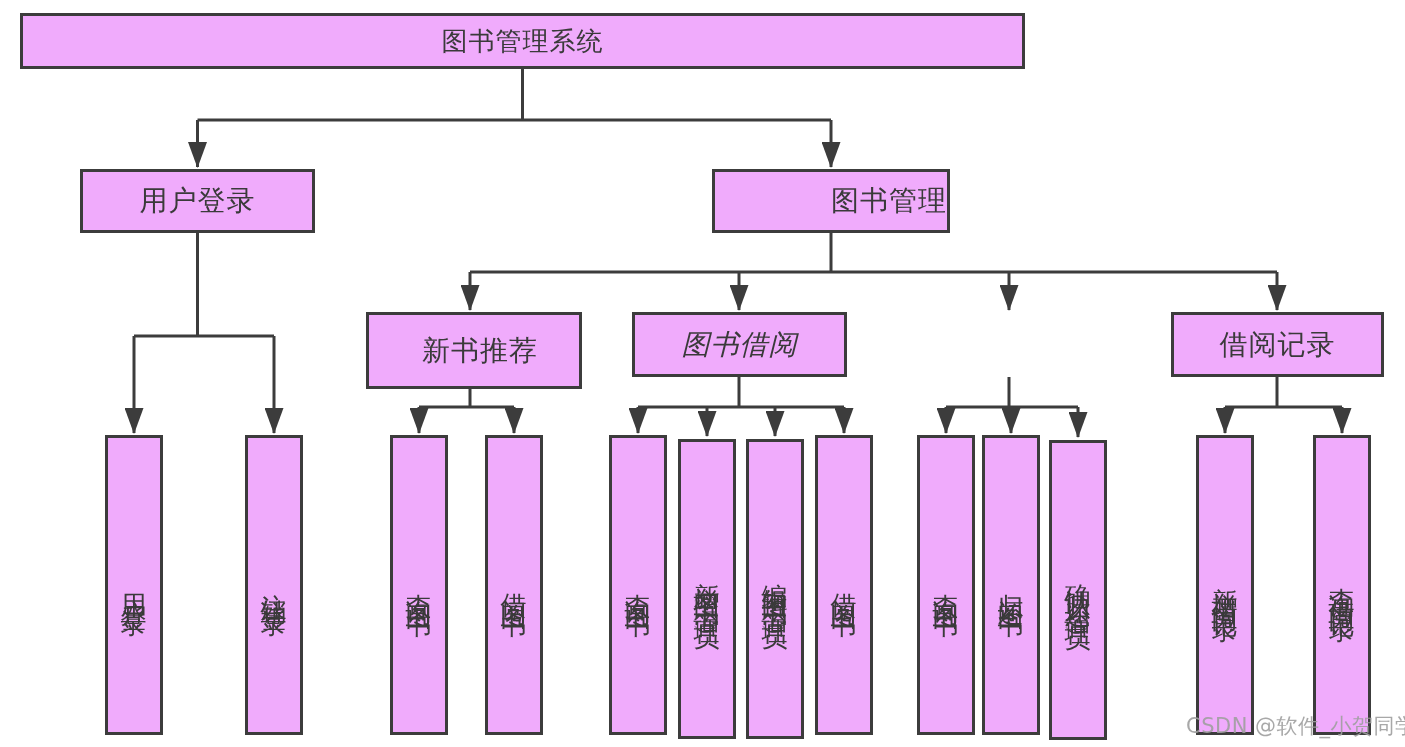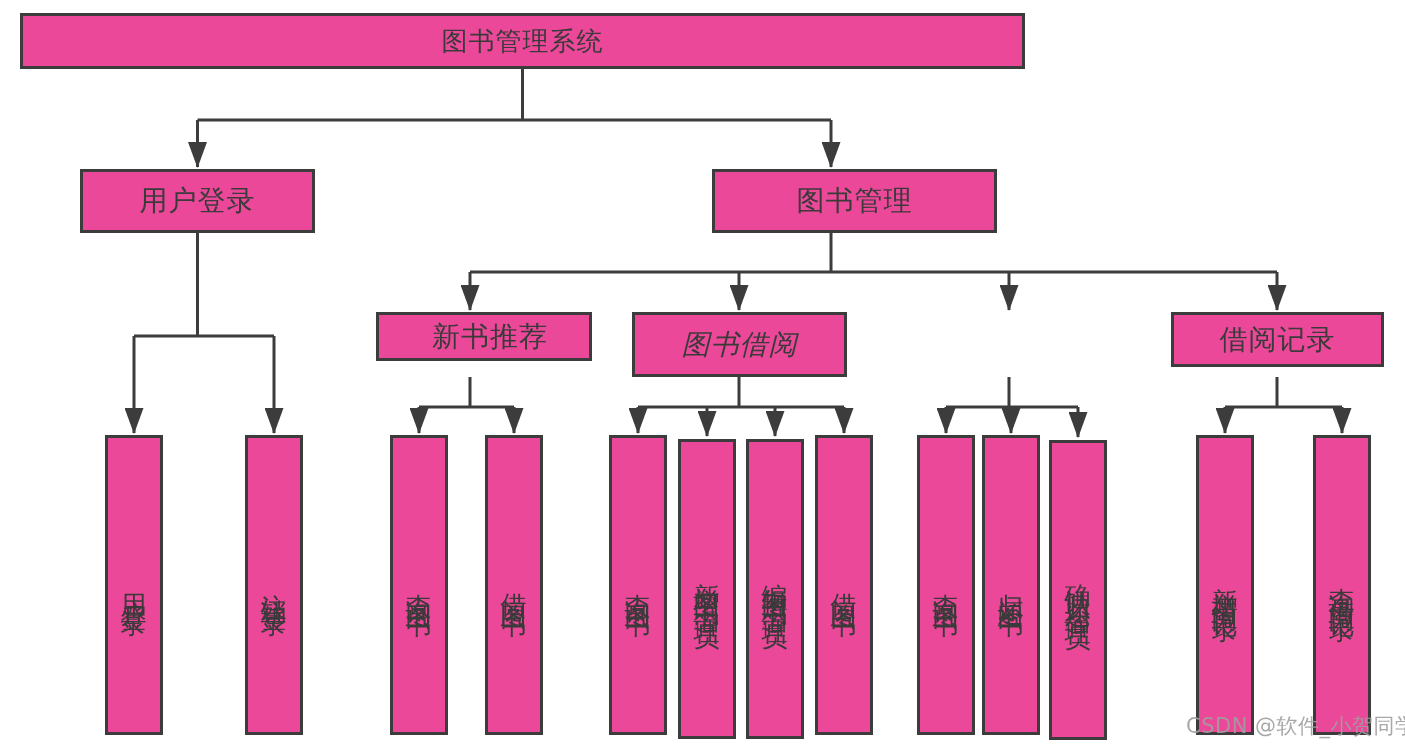--- a/index.html
+++ b/index.html
@@ -18,21 +18,21 @@
   #connectors {
     position: absolute;
     left: 0;
     top: 0;
     width: 1405px;
     height: 747px;
   }
   .box {
     position: absolute;
     box-sizing: border-box;
-    background: #ec4899;
+    background: #f0abfc;
     border: 3px solid #3c3c3c;
     display: flex;
     align-items: center;
     justify-content: center;
     color: #3a3a3a;
   }
   .hnode {
     font-size: 28px;
     letter-spacing: 1px;
     white-space: nowrap;
@@ -125,31 +125,31 @@
     </g>
   </svg>
 
   <div class="box rootnode" style="left:20px; top:13px; width:1005px; height:56px;">
     <span>图书管理系统</span>
   </div>
 
   <div class="box hnode" style="left:80px; top:169px; width:235px; height:64px;">
     <span>用户登录</span>
   </div>
-  <div class="box hnode" style="left:712px; top:169px; width:285px; height:64px;">
+  <div class="box hnode" style="left:712px; top:169px; width:238px; height:64px;justify-content:flex-end;">
     <span>图书管理</span>
   </div>
 
-  <div class="box hnode" style="left:376px; top:312px; width:216px; height:49px;padding-left:12px;">
+  <div class="box hnode" style="left:366px; top:312px; width:216px; height:77px;padding-left:12px;">
     <span>新书推荐</span>
   </div>
   <div class="box hnode" style="left:632px; top:312px; width:215px; height:65px;font-style:italic;">
     <span>图书借阅</span>
   </div>
-  <div class="box hnode" style="left:1171px; top:312px; width:213px; height:55px;">
+  <div class="box hnode" style="left:1171px; top:312px; width:213px; height:65px;">
     <span>借阅记录</span>
   </div>
 
   <div class="box leaf" style="left:105px;">
     <span class="vtext">用户登录</span>
   </div>
   <div class="box leaf" style="left:245px;">
     <span class="vtext">注销登录</span>
   </div>
 

